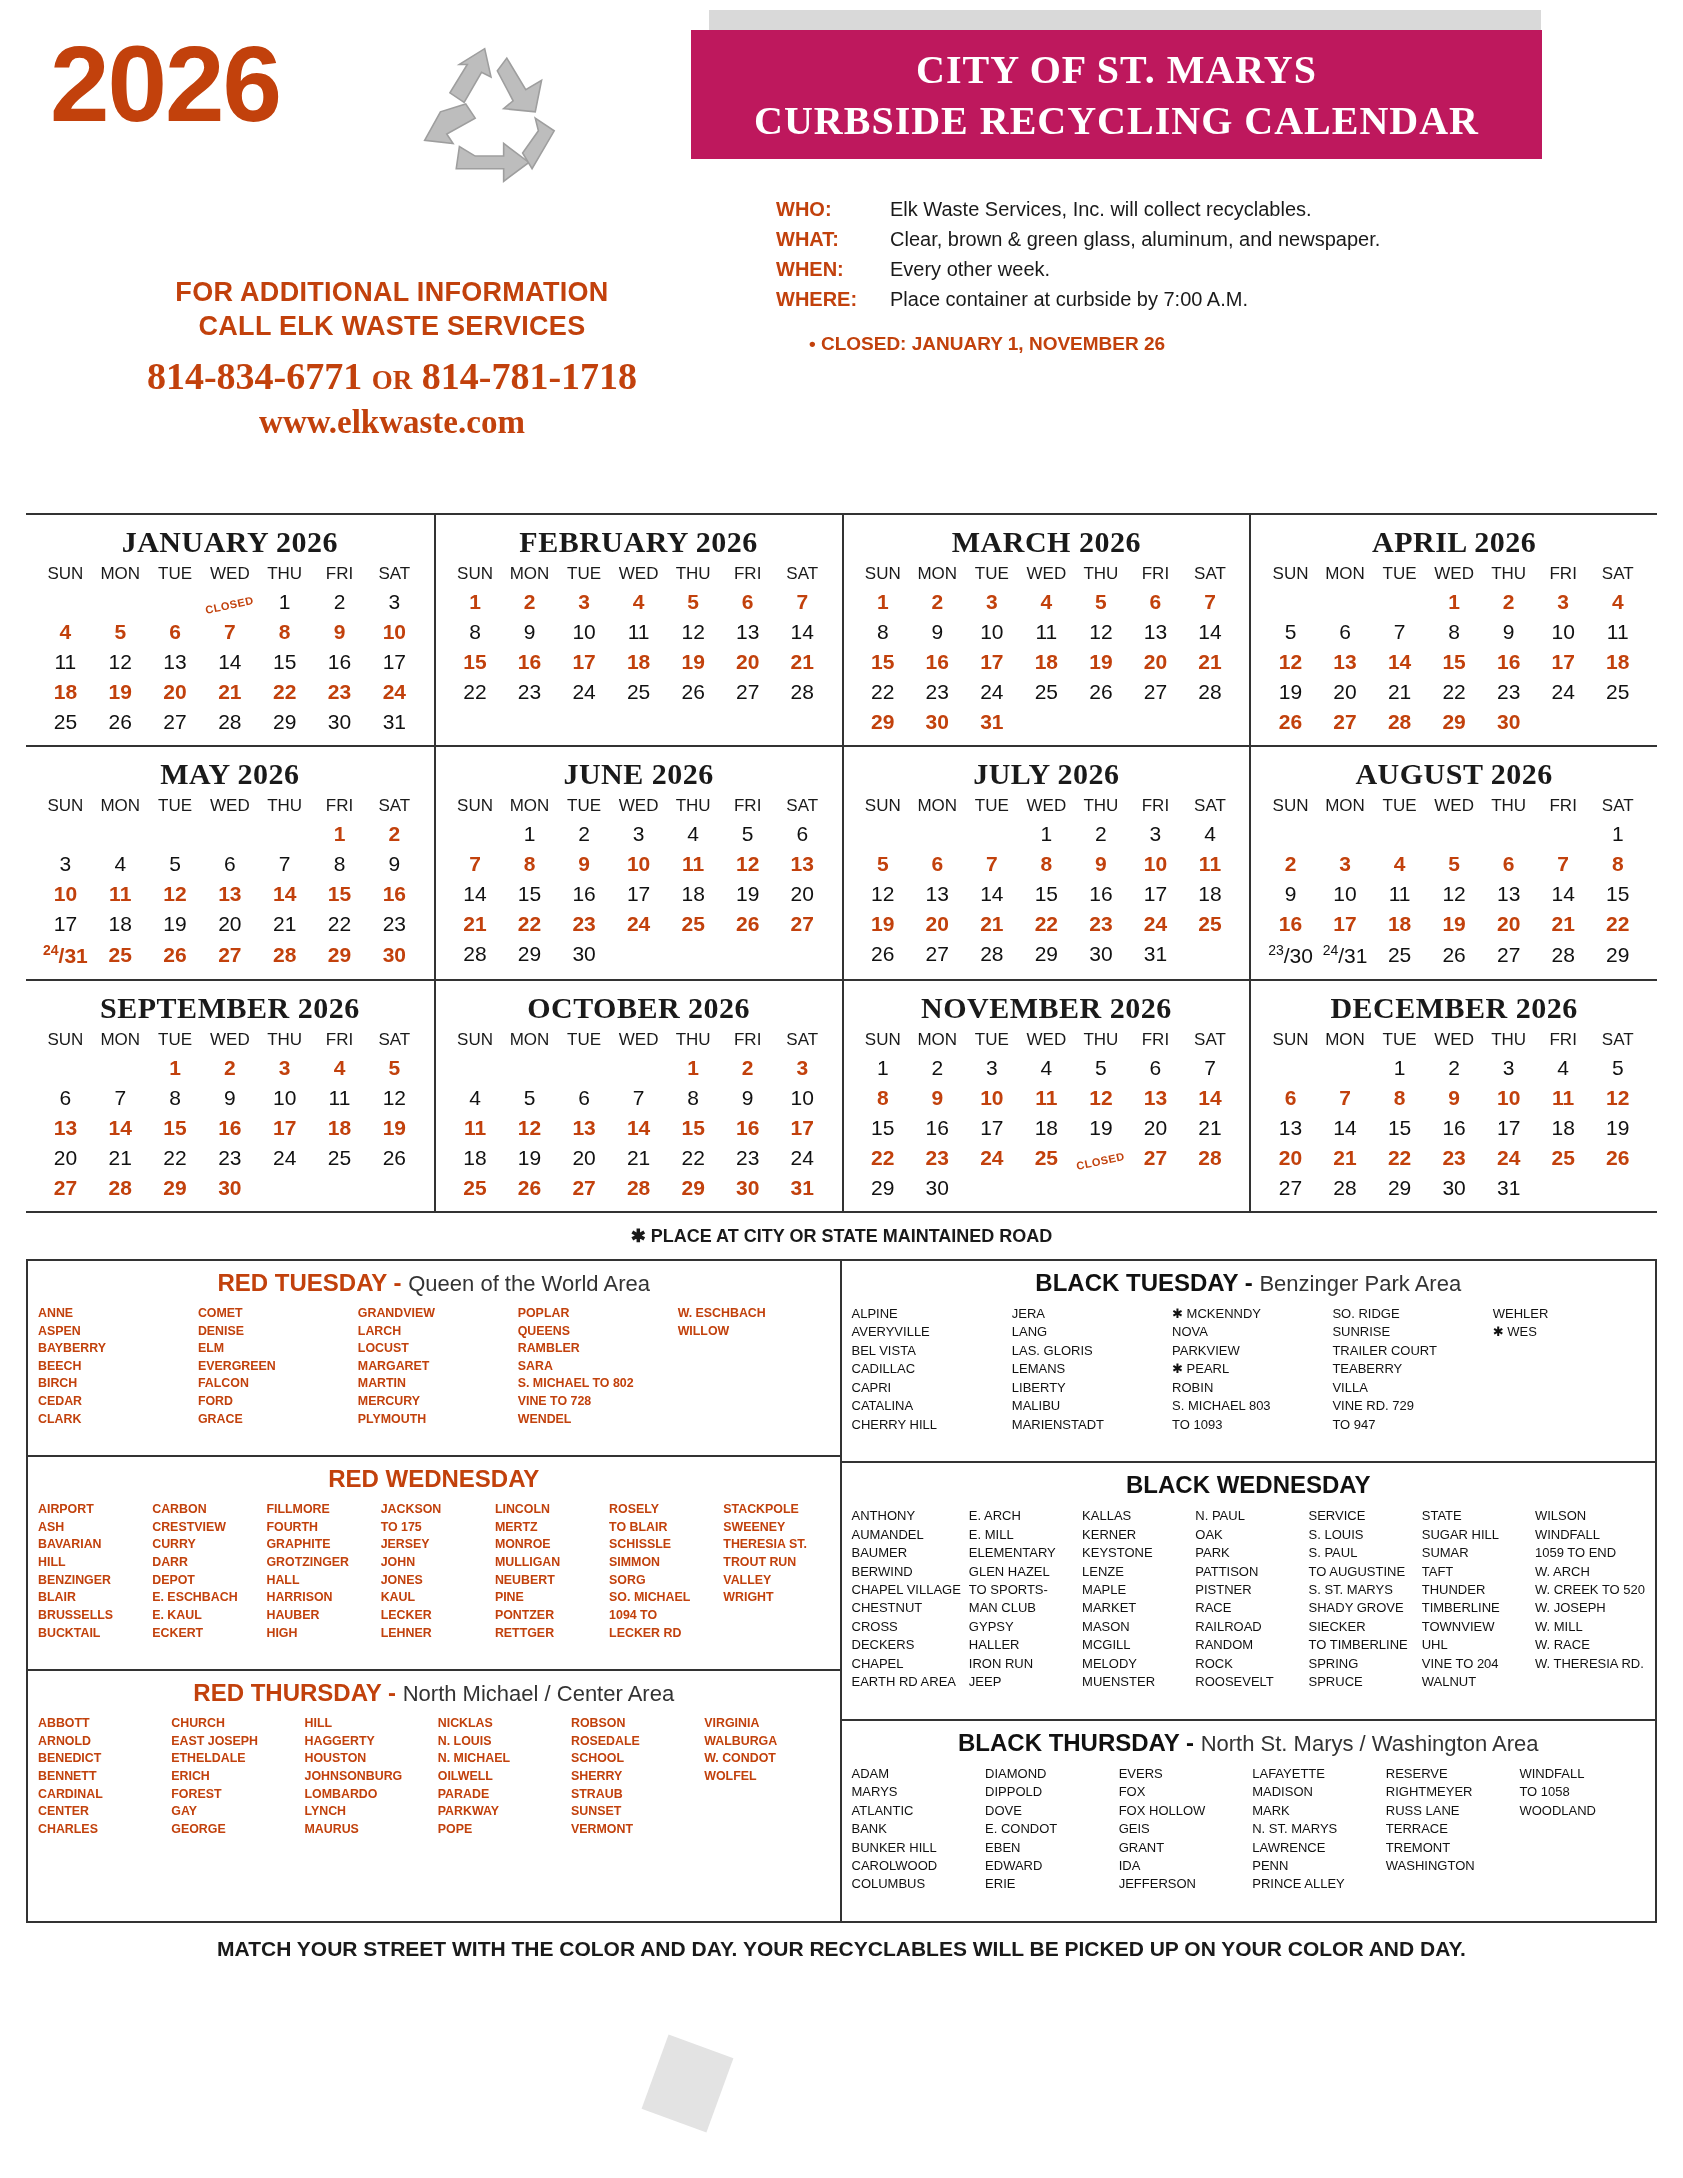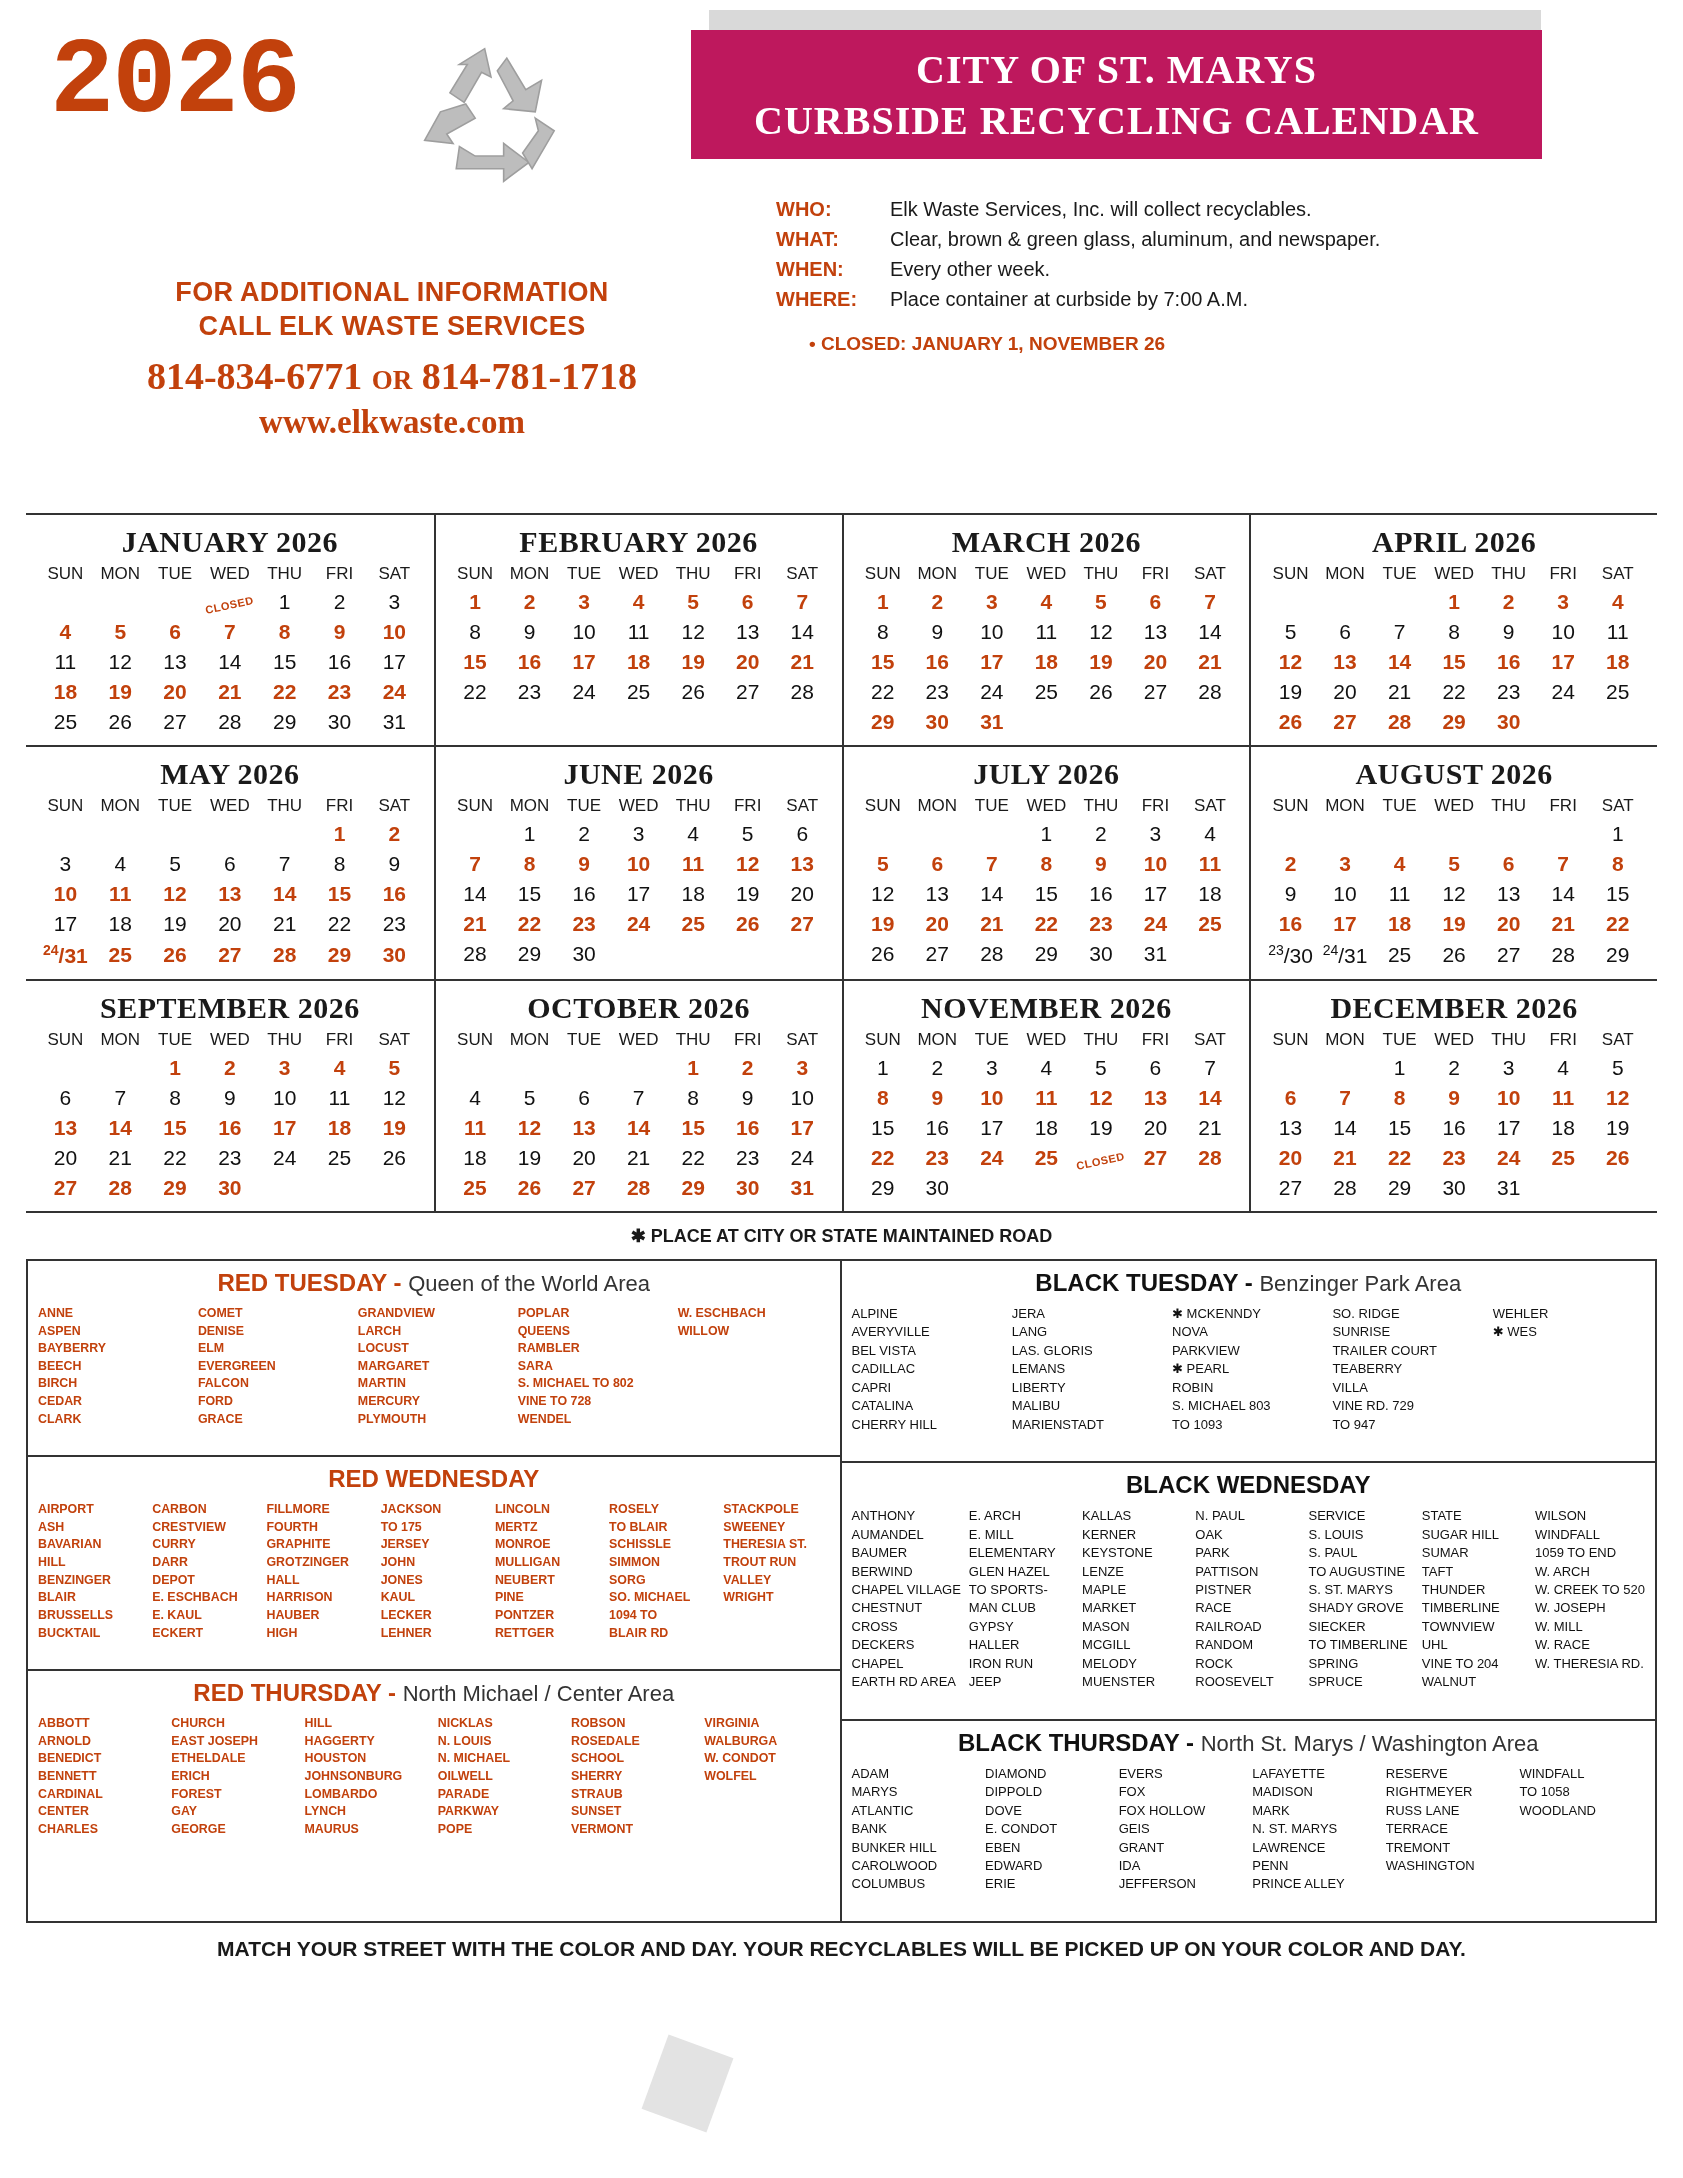--- a/index.html
+++ b/index.html
@@ -10,21 +10,21 @@
     color:#1a1a1a;
     position:relative;
     overflow:hidden;
   }
   .page { position:relative; width:1683px; height:2178px; padding:0 26px; box-sizing:border-box; }
 
   
   .header { position:relative; height:465px; }
   .year {
     position:absolute; left:24px; top:22px;
-    font-family:Liberation Mono, monospace;
+    font-family:Liberation Sans, sans-serif;
     font-weight:bold; font-size:107px; color:#c2410c;
     letter-spacing:-2px;
   }
   .recycle-logo { position:absolute; left:381px; top:36px; width:168px; height:158px; }
   .addl {
     position:absolute; left:59px; top:277px; width:614px; text-align:center;
     font-family:"Liberation Sans", sans-serif;
     font-weight:bold; color:#c2410c;
   }
   .addl .l1 { font-size:27px; letter-spacing:0.3px; }
@@ -1034,21 +1034,21 @@
               <div>RETTGER</div>
             </div>
             <div class="c">
               <div>ROSELY</div>
               <div>TO BLAIR</div>
               <div>SCHISSLE</div>
               <div>SIMMON</div>
               <div>SORG</div>
               <div>SO. MICHAEL</div>
               <div>1094 TO</div>
-              <div>BLAIR RD</div>
+              <div>LECKER RD</div>
             </div>
             <div class="c">
               <div>STACKPOLE</div>
               <div>SWEENEY</div>
               <div>THERESIA ST.</div>
               <div>TROUT RUN</div>
               <div>VALLEY</div>
               <div>WRIGHT</div>
             </div>
           </div>

